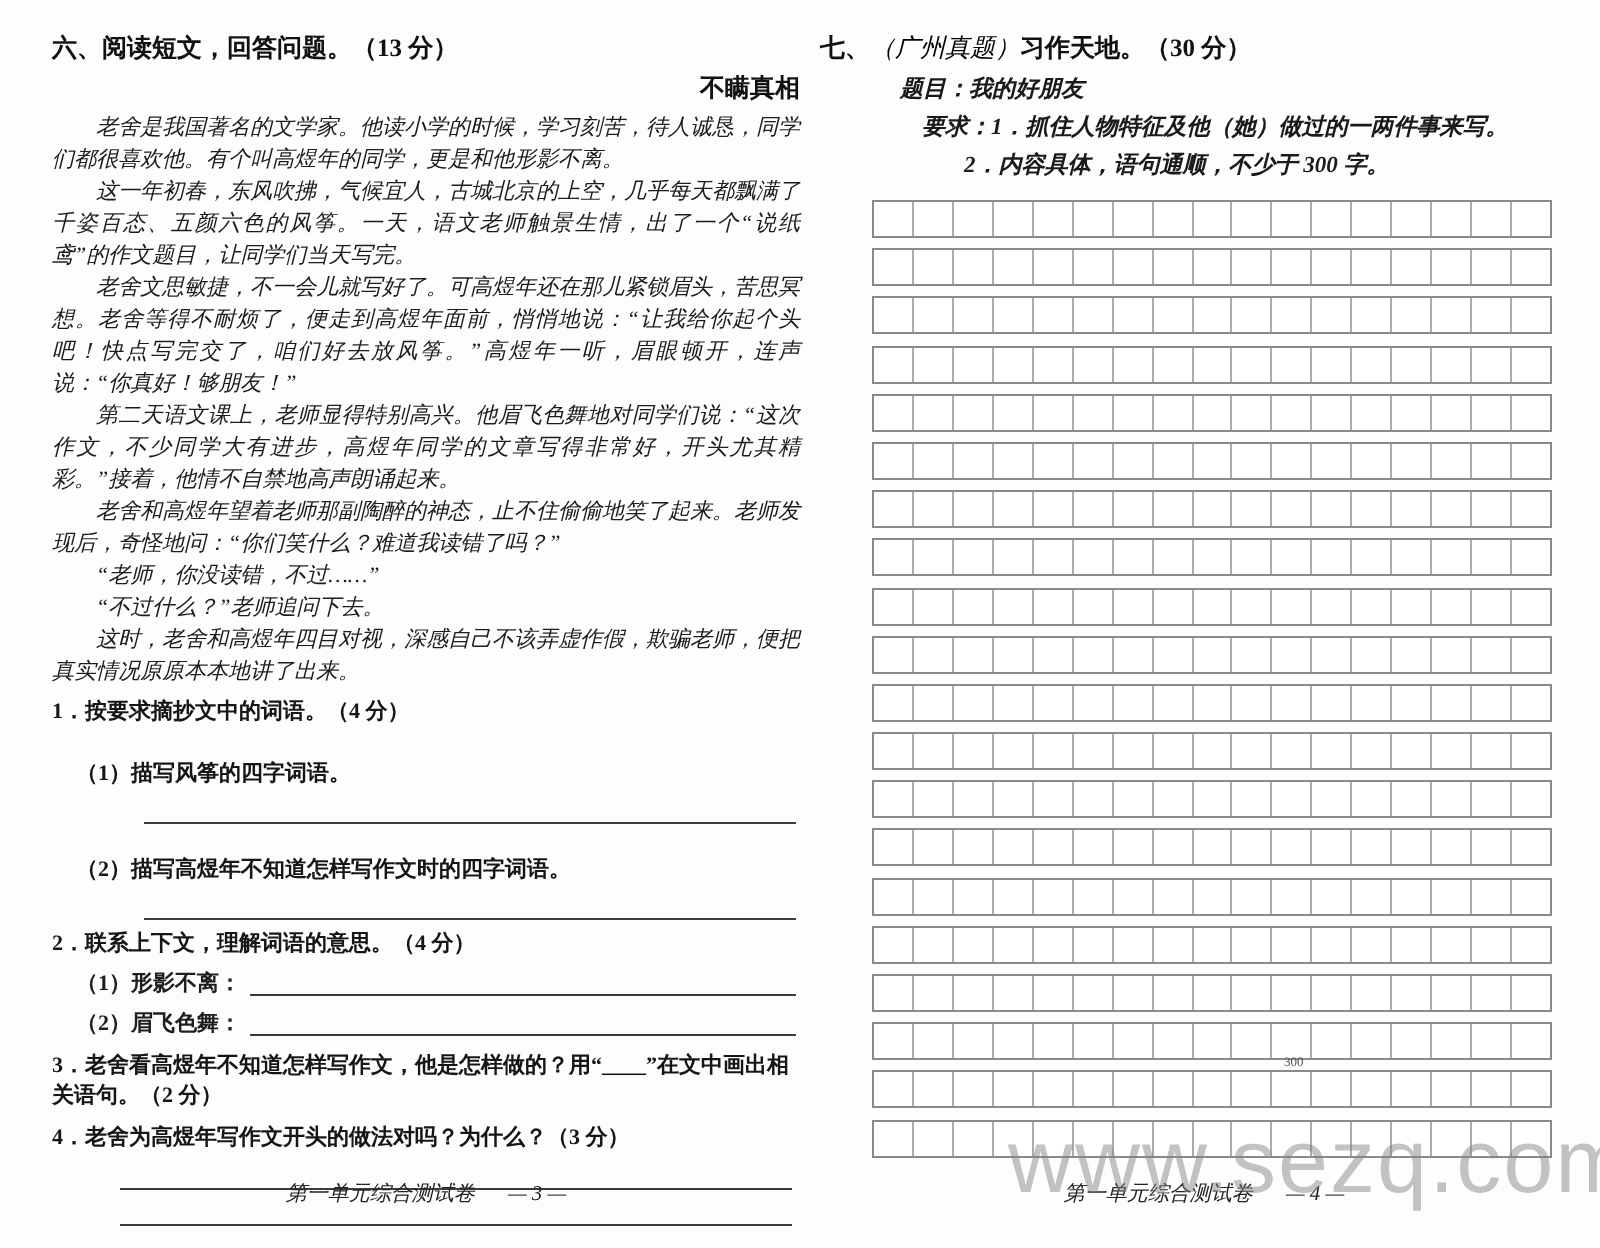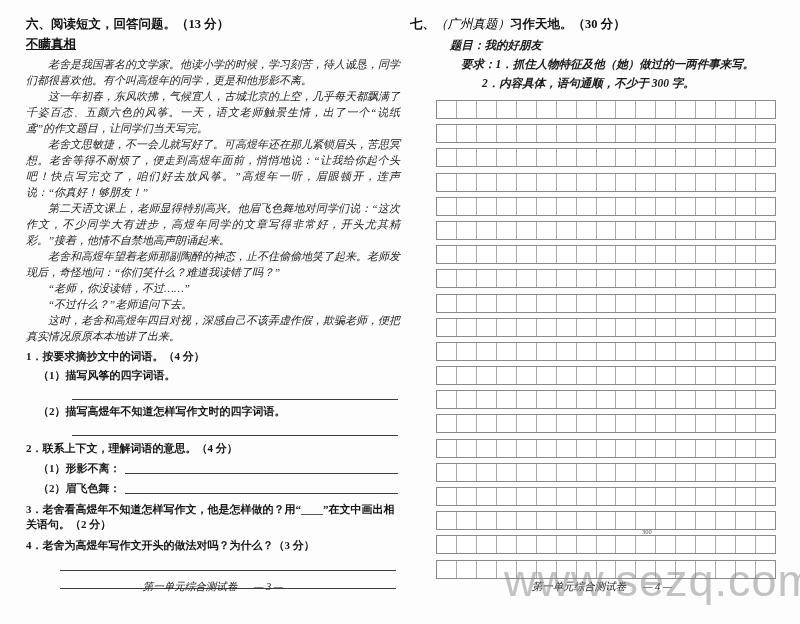--- a/index.html
+++ b/index.html
@@ -8,35 +8,35 @@
     background:#fdfdfd;color:#1e1e1e;
     font-family:"Liberation Serif","DejaVu Serif",serif;
   }
   .page{position:absolute;top:16px;background:transparent;}
   #left-page{left:26px;width:374px;height:596px;}
   #right-page{left:410px;width:384px;height:596px;}
 
   .sec-head{font-weight:bold;font-size:12.5px;line-height:16px;color:#111;white-space:nowrap;}
   .sec-head .src{font-weight:normal;font-style:italic;color:#000000;}
 
-  .passage-title{text-align:left;font-weight:bold;font-size:12.5px;margin:4px 0 3px;color:#111;text-decoration:underline;}
+  .passage-title{text-align:right;font-weight:bold;font-size:12.5px;margin:4px 0 3px;color:#111;}
   .passage p{
     margin:0;font-size:11px;line-height:16px;text-indent:2em;
     text-align:justify;font-style:italic;color:#1c1c1c;
   }
 
   .q{font-size:11px;line-height:15px;font-weight:bold;color:#161616;margin-top:5px;}
-  .q-sub{font-size:11px;line-height:15px;font-weight:bold;color:#161616;margin:4px 0 0 12px;}
+  .q-sub{font-size:11px;line-height:15px;font-weight:bold;color:#161616;margin:16px 0 0 12px;}
   .ans-line{height:0;border-bottom:1px solid #3c3c3c;margin:16px 2px 0 46px;}
   .ans-line.full{margin:17px 4px 0 34px;}
   .fill-row{display:flex;font-size:11px;line-height:16px;font-weight:bold;margin:4px 2px 0 12px;}
   .fill-row .fill{flex:1;border-bottom:1px solid #3c3c3c;margin:0 0 2px 4px;}
 
   .footer{
-    position:absolute;bottom:18px;left:0;width:100%;text-align:center;
+    position:absolute;bottom:8px;left:0;width:100%;text-align:center;
     font-style:italic;font-size:10.5px;color:#222;
   }
   .footer .ftitle{margin-right:14px;}
 
   .topic-line,.req-line{font-size:11.5px;line-height:17px;font-weight:600;font-style:italic;color:#1a1a1a;}
   .topic-line{margin:5px 0 0 40px;}
   .req-line{margin:2px 0 0 51px;}
   .req-line.indent2{margin-left:72px;}
 
   #composition-grid{position:relative;width:340px;margin:8px 0 0 26px;}

